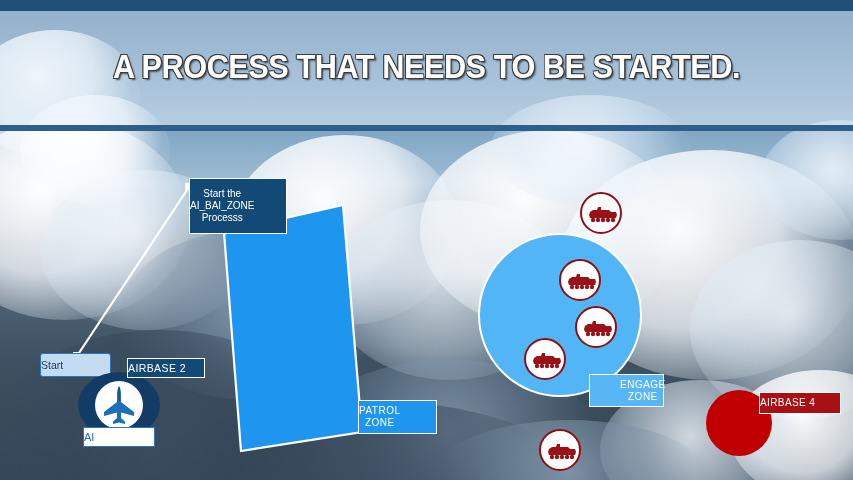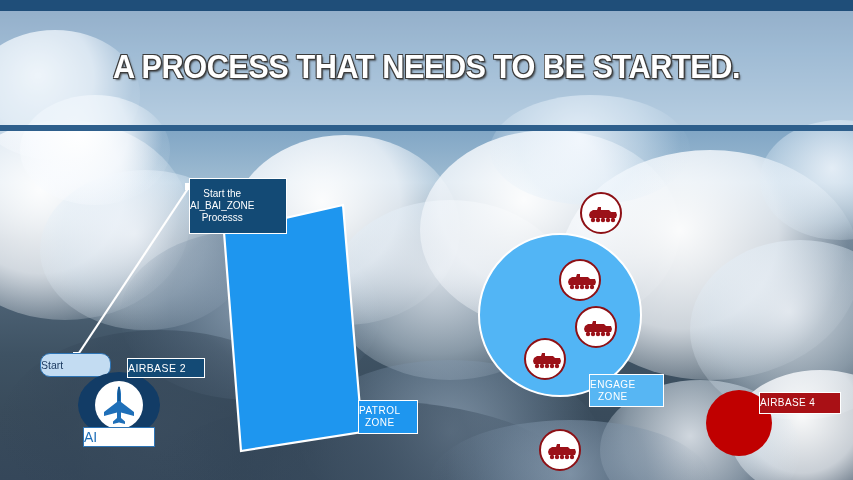--- a/index.html
+++ b/index.html
@@ -73,21 +73,21 @@
     line-height: 1.18;
   }
   .box-navy {
     background: #134a75;
     border: 1.6px solid #ffffff;
     color: #ffffff;
   }
   .box-lightblue {
     background: #c3dcf2;
     border: 1.4px solid #2e75b6;
-    border-radius: 10px;
+    border-radius: 3px;
     color: #1f3d63;
   }
   .box-white {
     background: #ffffff;
     border: 1.4px solid #2e75b6;
     color: #1f6fb8;
   }
   .box-brightblue {
     background: #1e96ef;
     border: 1.5px solid #ffffff;
@@ -101,23 +101,23 @@
   .box-red {
     background: #a91015;
     border: 1.5px solid #ffffff;
     color: #ffffff;
   }
 
   
   #process-callout { left: 189px; top: 178px; width: 98px; height: 56px; font-size: 10px; }
   #start-box       { left: 40px;  top: 353px; width: 71px; height: 24px; font-size: 10.5px; }
   #airbase1-label  { left: 127px; top: 358px; width: 78px; height: 20px; font-size: 10.5px; letter-spacing: 0.4px; font-variant: small-caps; }
-  #ai-label        { left: 83px;  top: 427px; width: 72px; height: 20px; font-size: 14px; }
-  #patrol-label    { left: 358px; top: 400px; width: 60px; height: 34px; font-size: 10px; letter-spacing: 0.5px; }
-  #engage-label    { left: 589px; top: 374px; width: 75px; height: 33px; font-size: 10px; letter-spacing: 0.5px; }
+  #ai-label        { left: 83px;  top: 427px; width: 72px; height: 20px; font-size: 11px; }
+  #patrol-label    { left: 358px; top: 400px; width: 79px; height: 34px; font-size: 10px; letter-spacing: 0.5px; }
+  #engage-label    { left: 589px; top: 374px; width: 75px; height: 33px; font-size: 10px; letter-spacing: 0.5px; padding-left: 30px; }
   #airbase4-label  { left: 759px; top: 392px; width: 82px; height: 22px; font-size: 10px; letter-spacing: 0.4px; font-variant: small-caps; }
 
   
   #patrol-zone {
     position: absolute; left: 0; top: 0; width: 853px; height: 480px;
     pointer-events: none;
   }
   #engage-zone {
     position: absolute;
     left: 478px; top: 233px; width: 164px; height: 164px;

